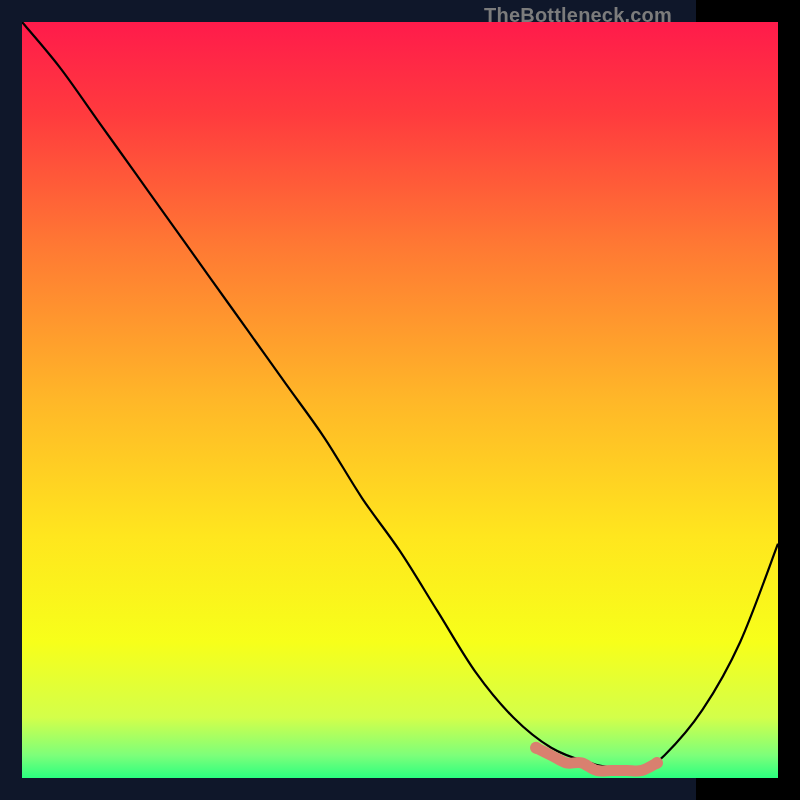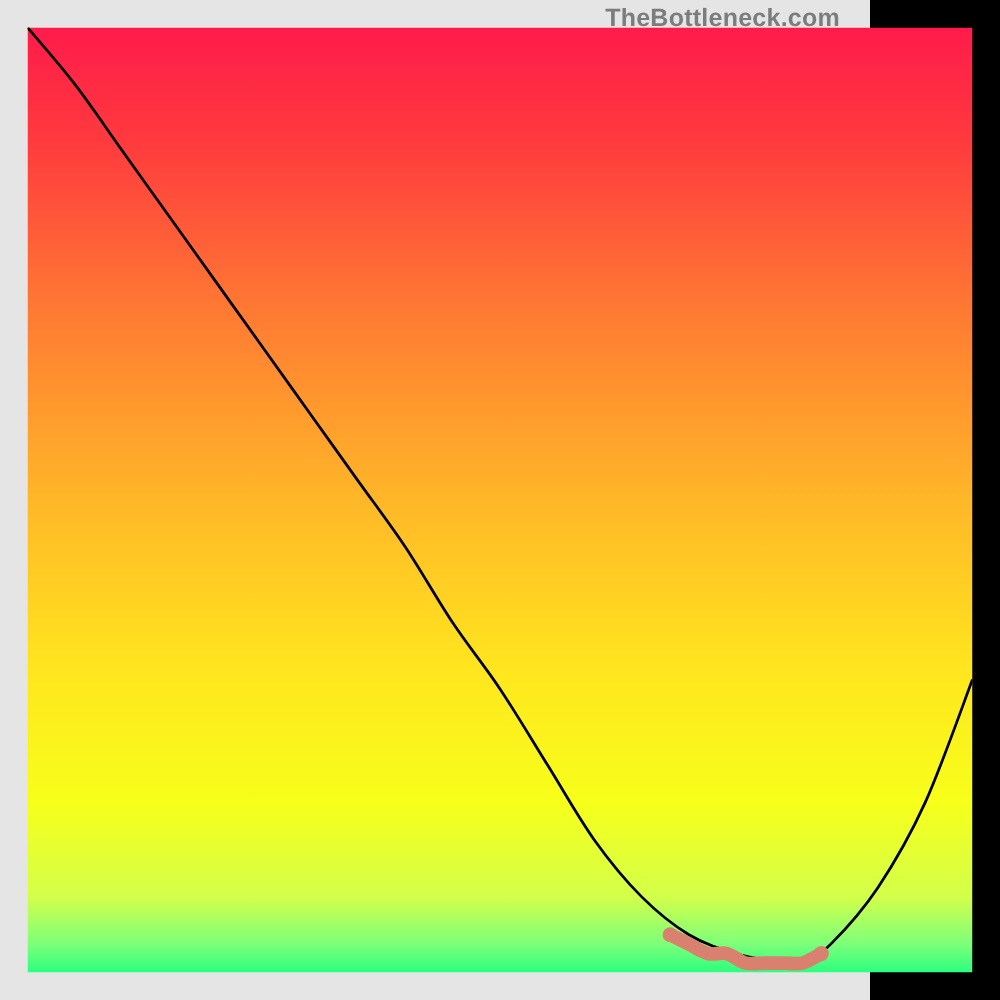--- a/index.html
+++ b/index.html
@@ -1,21 +1,21 @@
 <!DOCTYPE html>
 <html><head>
 <meta charset="utf-8">
 <style>
   * { margin: 0; padding: 0; box-sizing: border-box; }
   html, body { width: 800px; height: 800px; background: #000; overflow: hidden; }
   .chart-container {
     position: relative;
     width: 696px;
     height: 800px;
-    background: #e5e5e5;
+    background: #0f172a;
   }
   .plot-area {
     position: absolute;
     left: 22px;
     top: 22px;
     width: 756px;
     height: 756px;
   }
   .gradient-bg {
     position: absolute;

